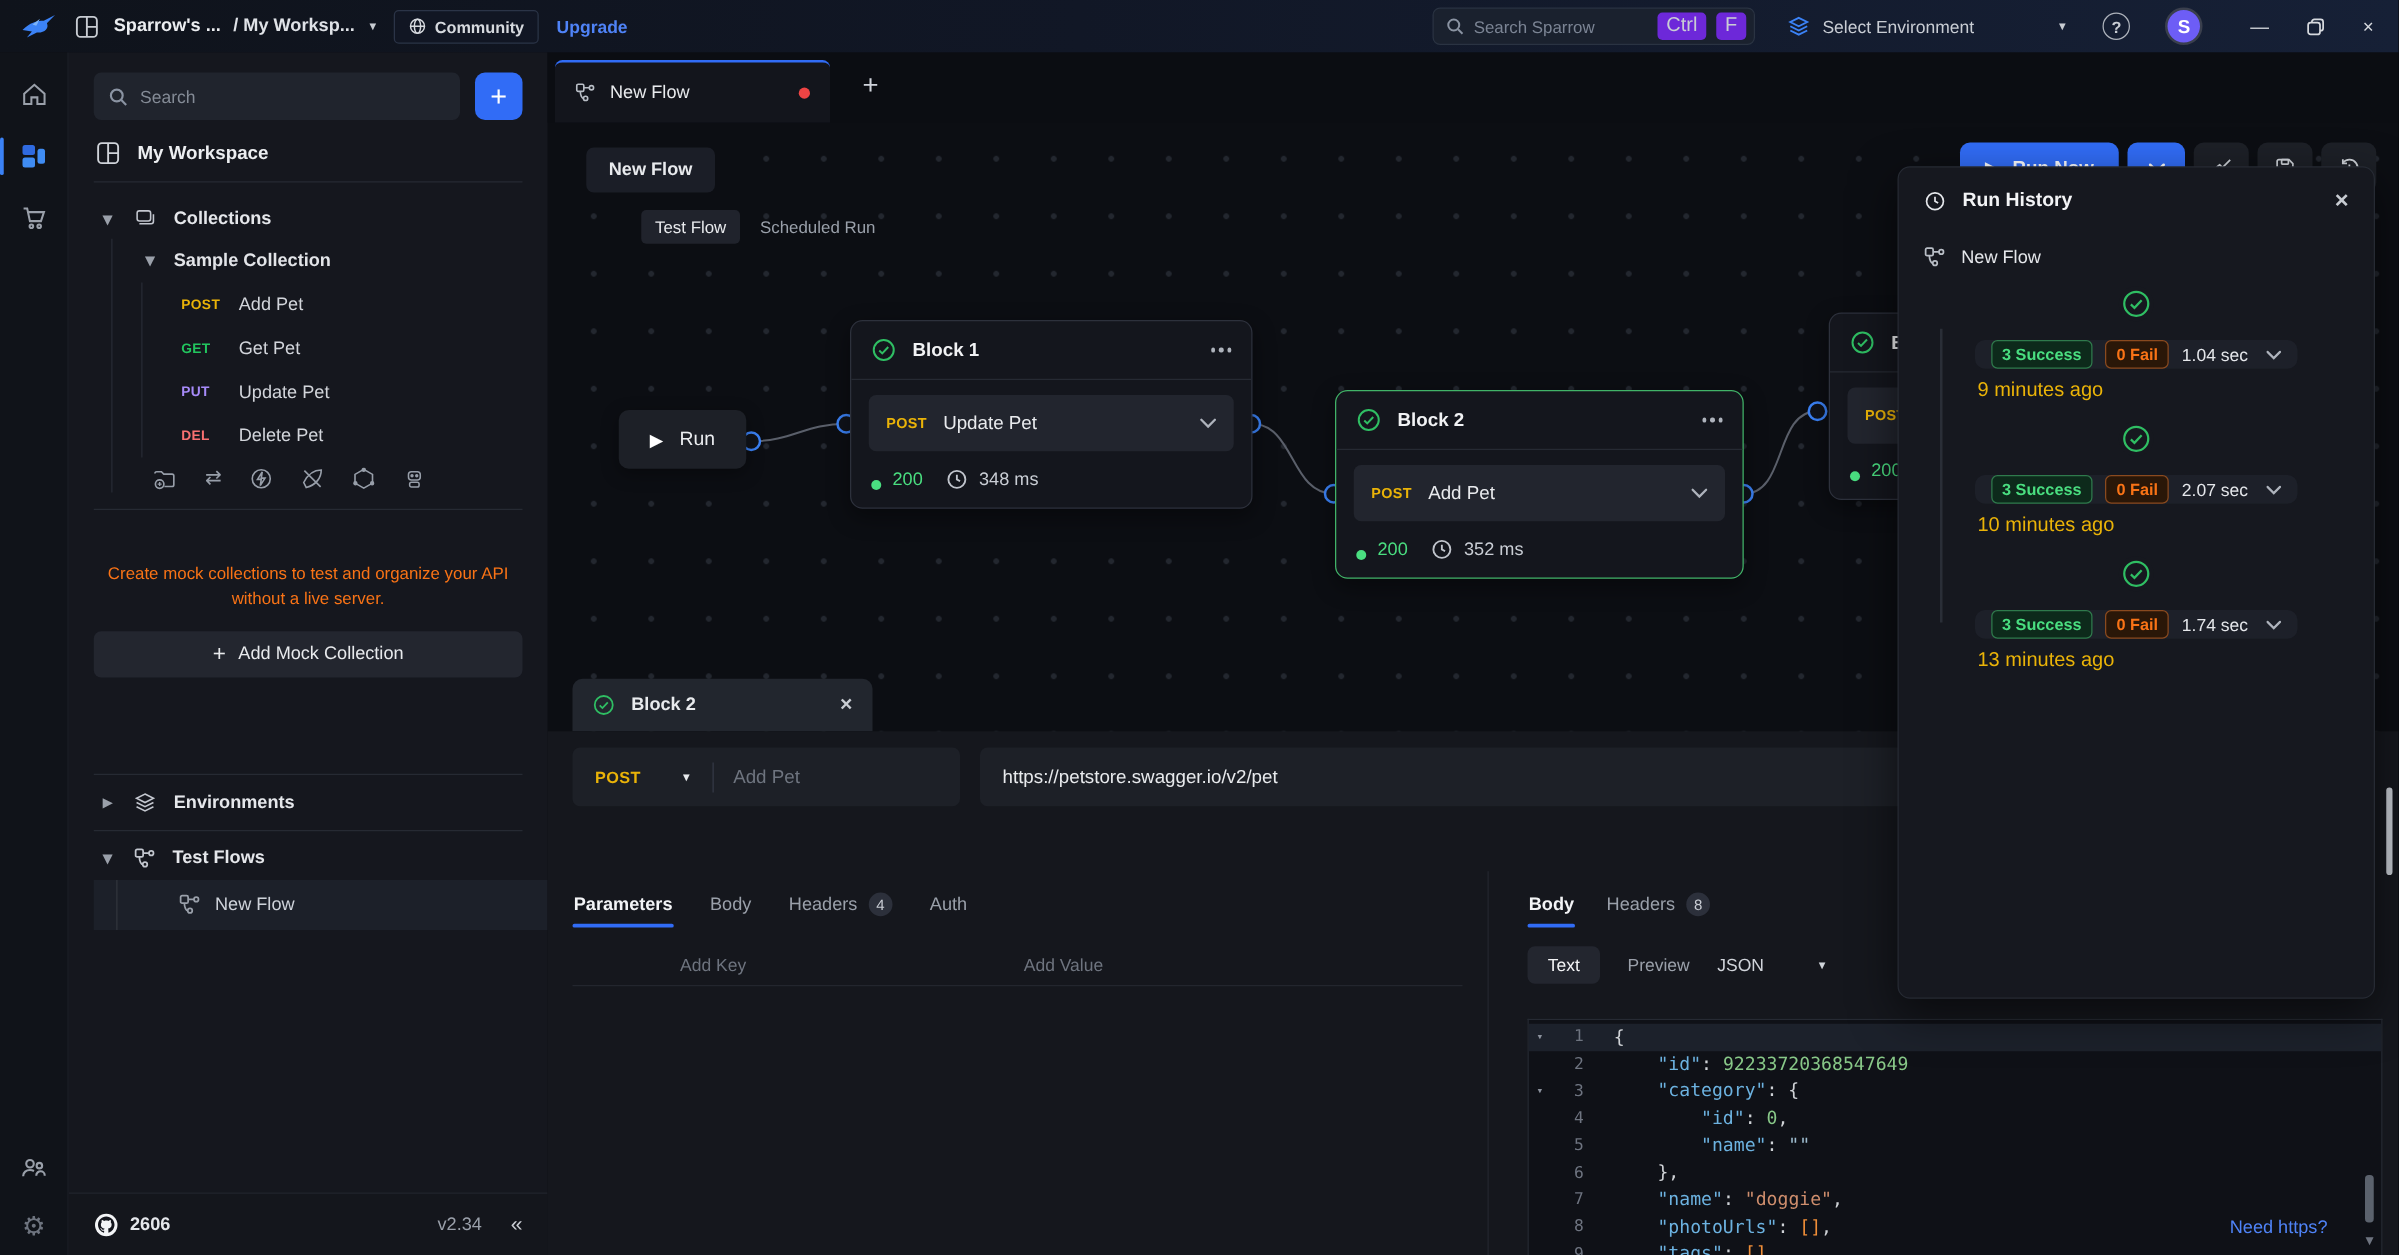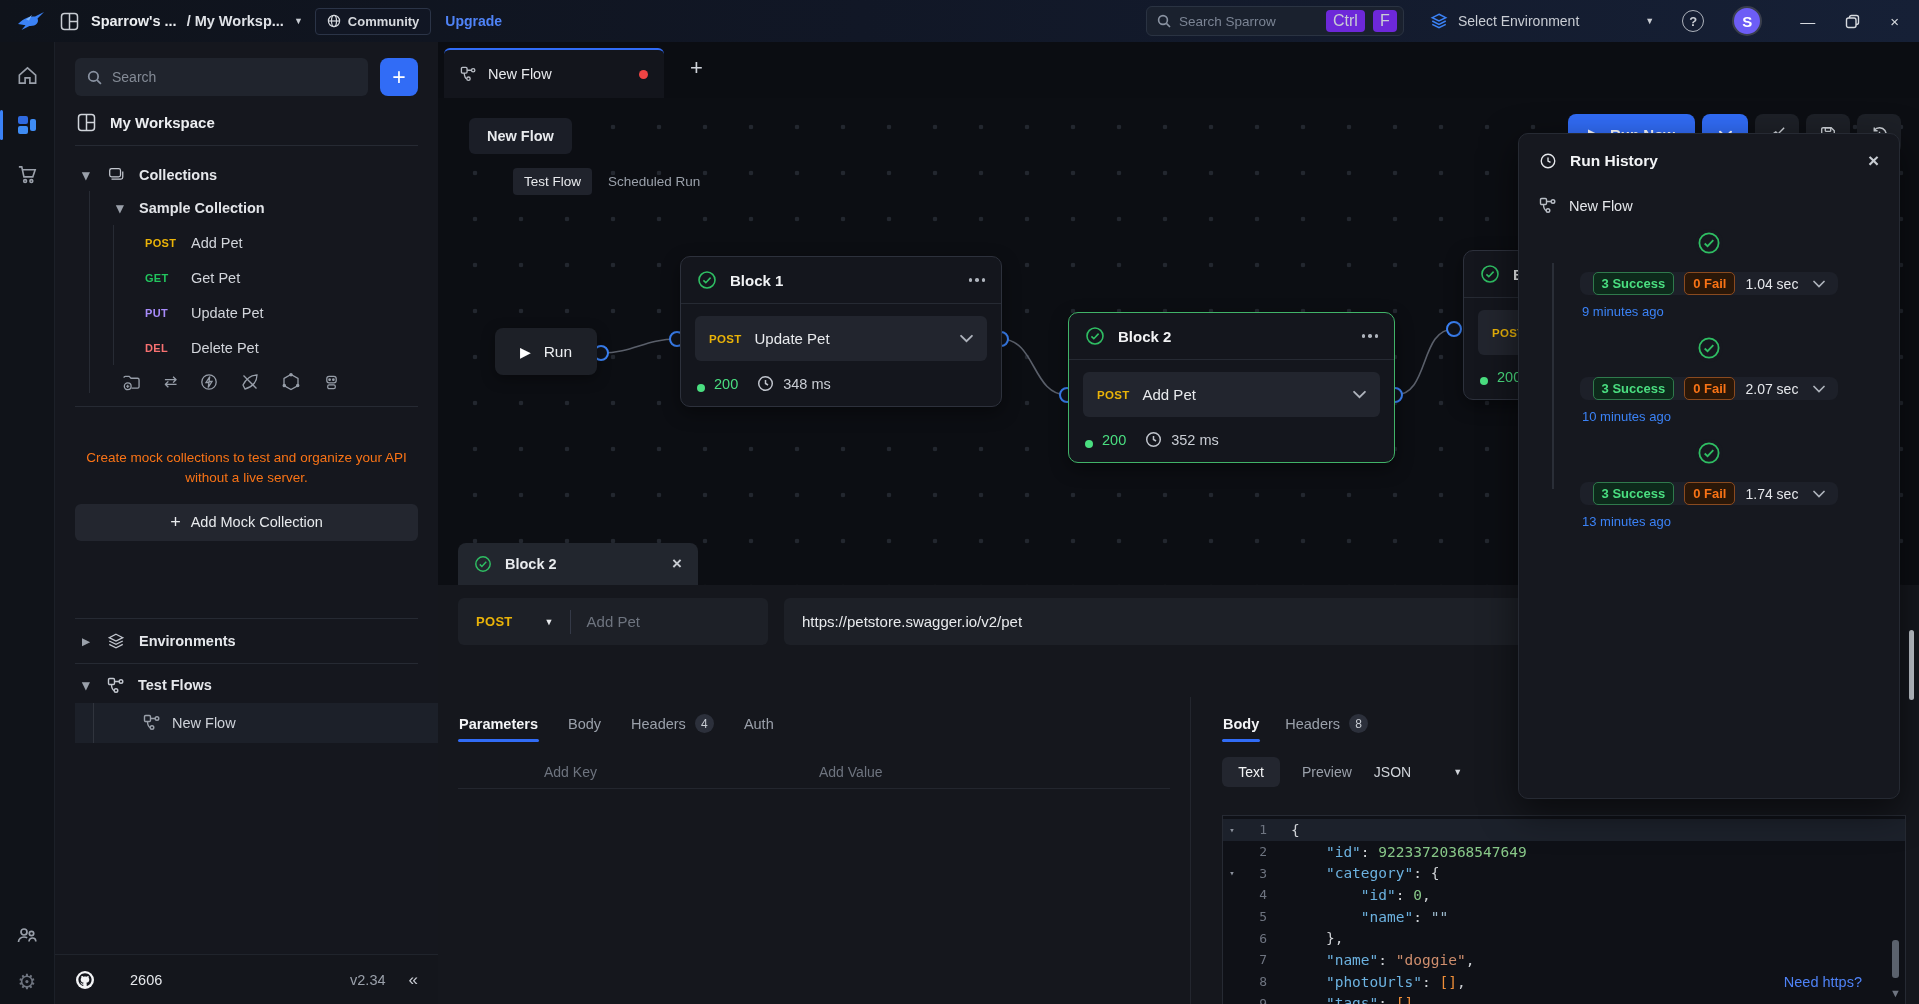--- a/index.html
+++ b/index.html
@@ -72,21 +72,21 @@
   .mock-hint { margin-top:28px; text-align:center; font-size:13.5px; color:#f97316; line-height:1.5; padding:0 8px; }
   .mock-btn { margin-top:15px; height:37px; background:#23262f; border-radius:6px; display:flex; align-items:center;
               justify-content:center; gap:10px; font-size:14.5px; color:#e8eaed; border:none; }
   .mock-btn .plus { font-size:18px; font-weight:400; }
   .lower-nav { margin-top:64px; }
   .flow-row { position:relative; display:flex; align-items:center; gap:12px; height:40px; background:#1c2029;
               margin:2px -20px 0 0; padding-left:68px; font-size:14.5px; color:#ced2d9; }
   .flow-row::before { content:""; position:absolute; left:18px; top:0; bottom:0; width:1px; background:#30343d; }
   .side-bottom { margin-top:auto; height:50px; background:#14161c; border-top:1px solid #20242c; margin:auto -20px 0;
                  display:flex; align-items:center; padding:0 20px; gap:9px; }
-  .gh-count { font-size:14.5px; color:#e5e7eb; font-weight:400;margin-left:26px; }
+  .gh-count { font-size:14.5px; color:#e5e7eb; font-weight:700; }
   .version { margin-left:auto; color:#9aa0aa; font-size:14.5px; }
   .collapse { color:#c9ccd3; font-size:17px; margin-left:14px; }
 
   
   .tabstrip { position:absolute; left:438px; top:42px; right:0; height:56px; background:#0b0d12;
               display:flex; align-items:flex-end; }
   .tab { width:220px; height:50px; margin-left:6px; background:#13151c; border-top:2px solid #316cf6;
          border-radius:6px 6px 0 0; display:flex; align-items:center; gap:12px; padding:0 16px;
          font-size:14.5px; color:#e8eaed; }
   .tab-dot { width:9px; height:9px; border-radius:50%; background:#ef4444; margin-left:auto; }
@@ -146,21 +146,21 @@
   .h-check { width:28px; height:28px; border-radius:50%; background:#16181f; display:flex; align-items:center;
              justify-content:center; z-index:1; flex:none; }
   .h-card { flex:1; height:46px; background:#1d2029; border-radius:8px; display:flex; align-items:center;
             padding:0 13px; gap:10px; }
   .badge-s { padding:3px 8px; border:1px solid #2f7a4c; border-radius:5px; background:#0d2a1b; color:#4ade80;
              font-size:13px; font-weight:700; }
   .badge-f { padding:3px 8px; border:1px solid #8a4a1f; border-radius:5px; background:#2a1708; color:#f97316;
              font-size:13px; font-weight:700; }
   .h-dur { margin-left:auto; font-size:14px; color:#e5e7eb; }
   .h-chev { color:#aeb3bc; margin-left:5px; }
-  .h-ago { margin:9px 0 8px 43px; font-size:13px; color:#3b82f6; }
+  .h-ago { margin:9px 0 8px 43px; font-size:16px; color:#eab308; }
 
   
   .inspector { position:absolute; left:438px; top:543px; right:0; bottom:0; z-index:5; }
   .insp-tab { position:absolute; left:20px; top:0; width:240px; height:42px; background:#22262e;
               border-radius:8px 8px 0 0; display:flex; align-items:center; gap:13px; padding:0 16px;
               font-size:14.5px; font-weight:600; color:#e8eaed; }
   .insp-close { margin-left:auto; color:#c8ccd2; font-size:17px; }
   .insp-body { position:absolute; top:42px; left:0; right:0; bottom:0; background:#15171d; }
   .req-line { display:flex; margin:13px 20px 0; gap:16px; }
   .method-box { width:310px; height:47px; background:#1d2027; border-radius:6px; display:flex; align-items:center; padding:0 18px; }

